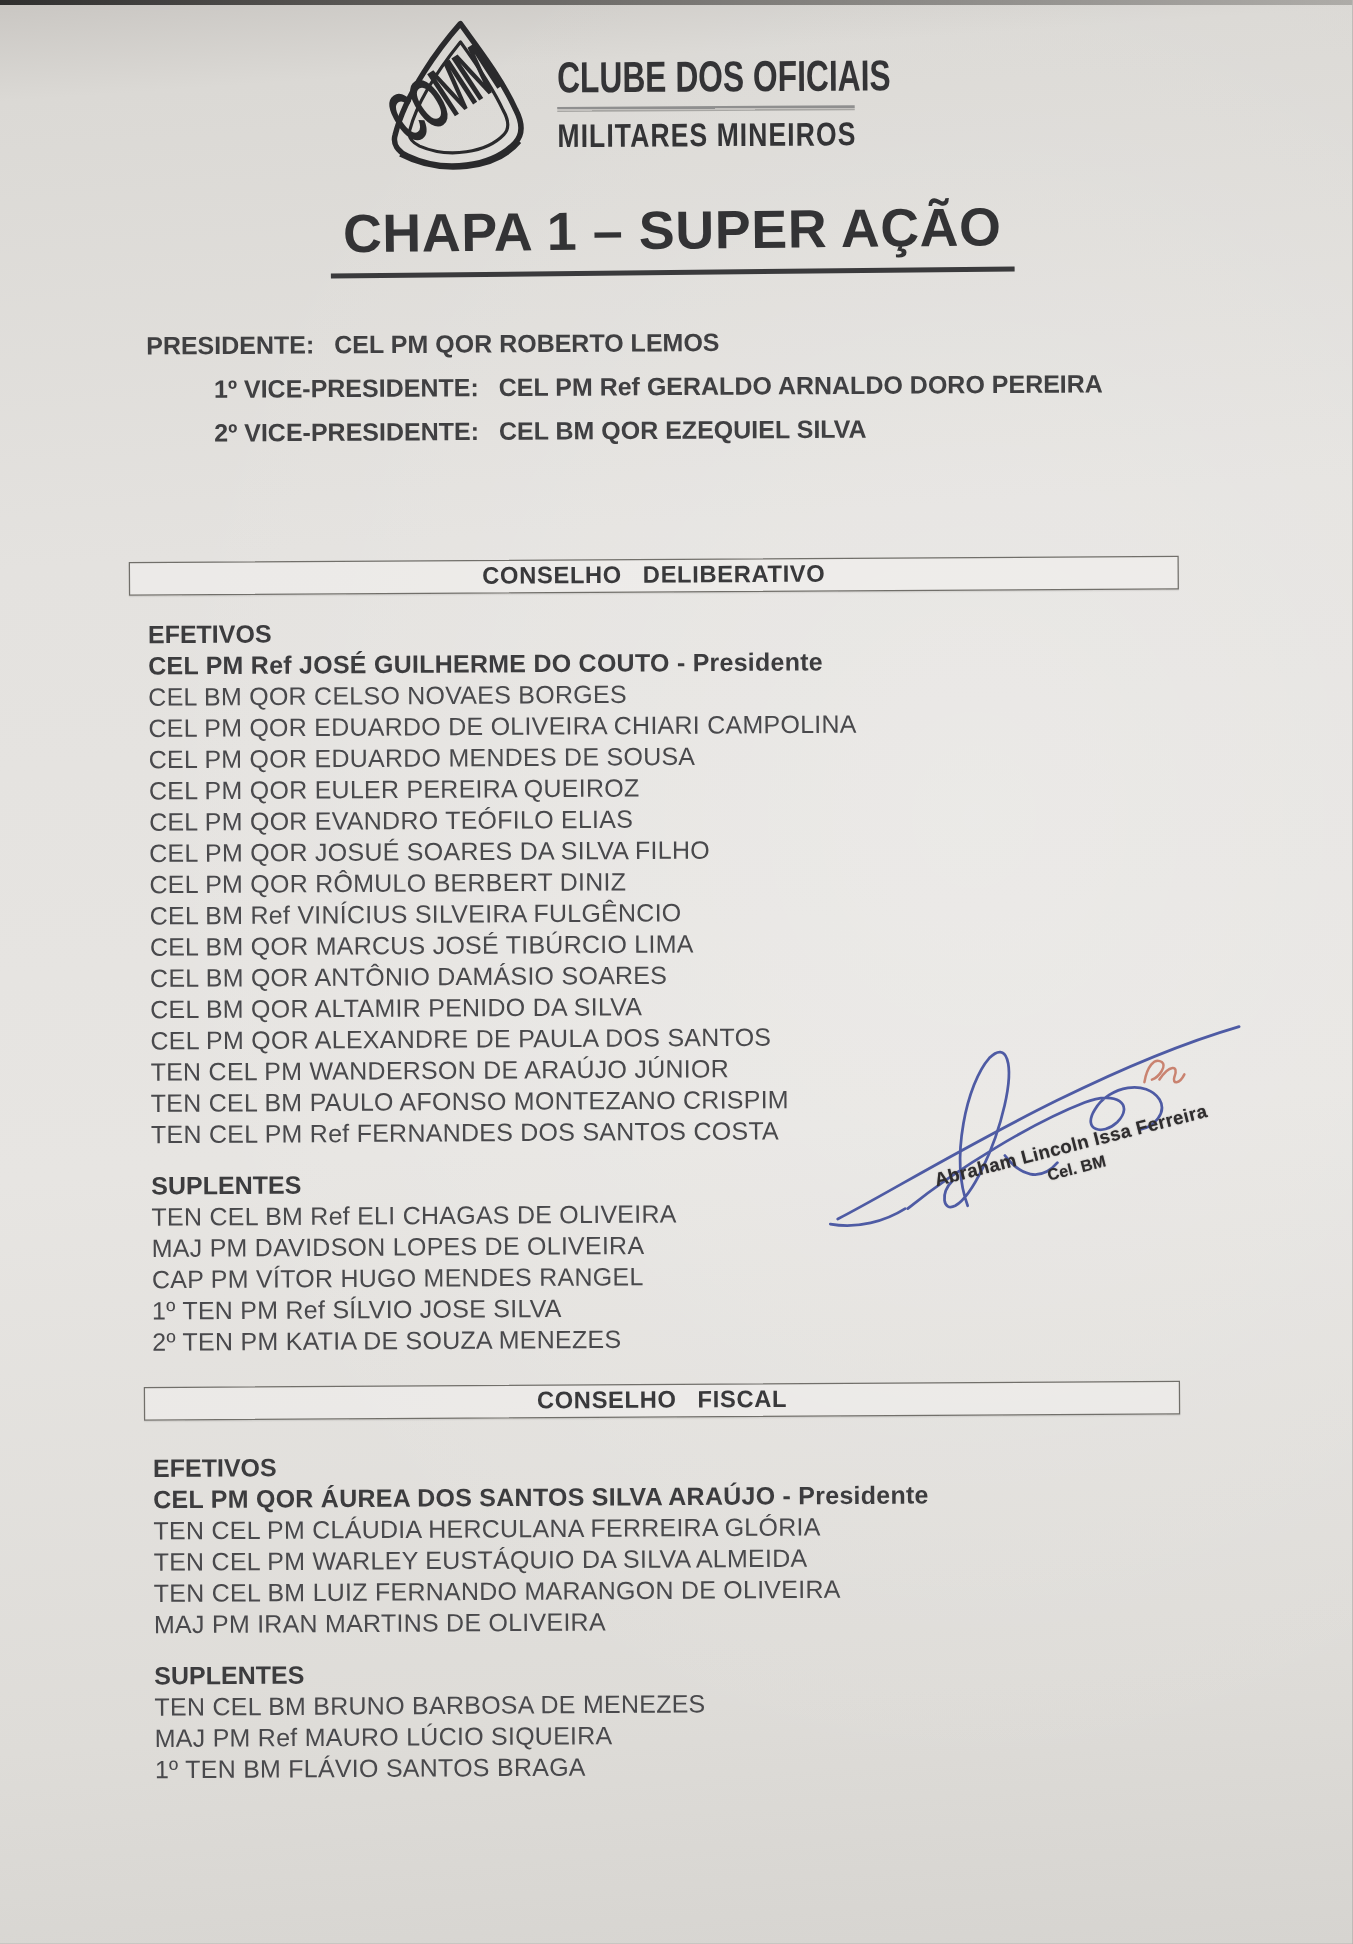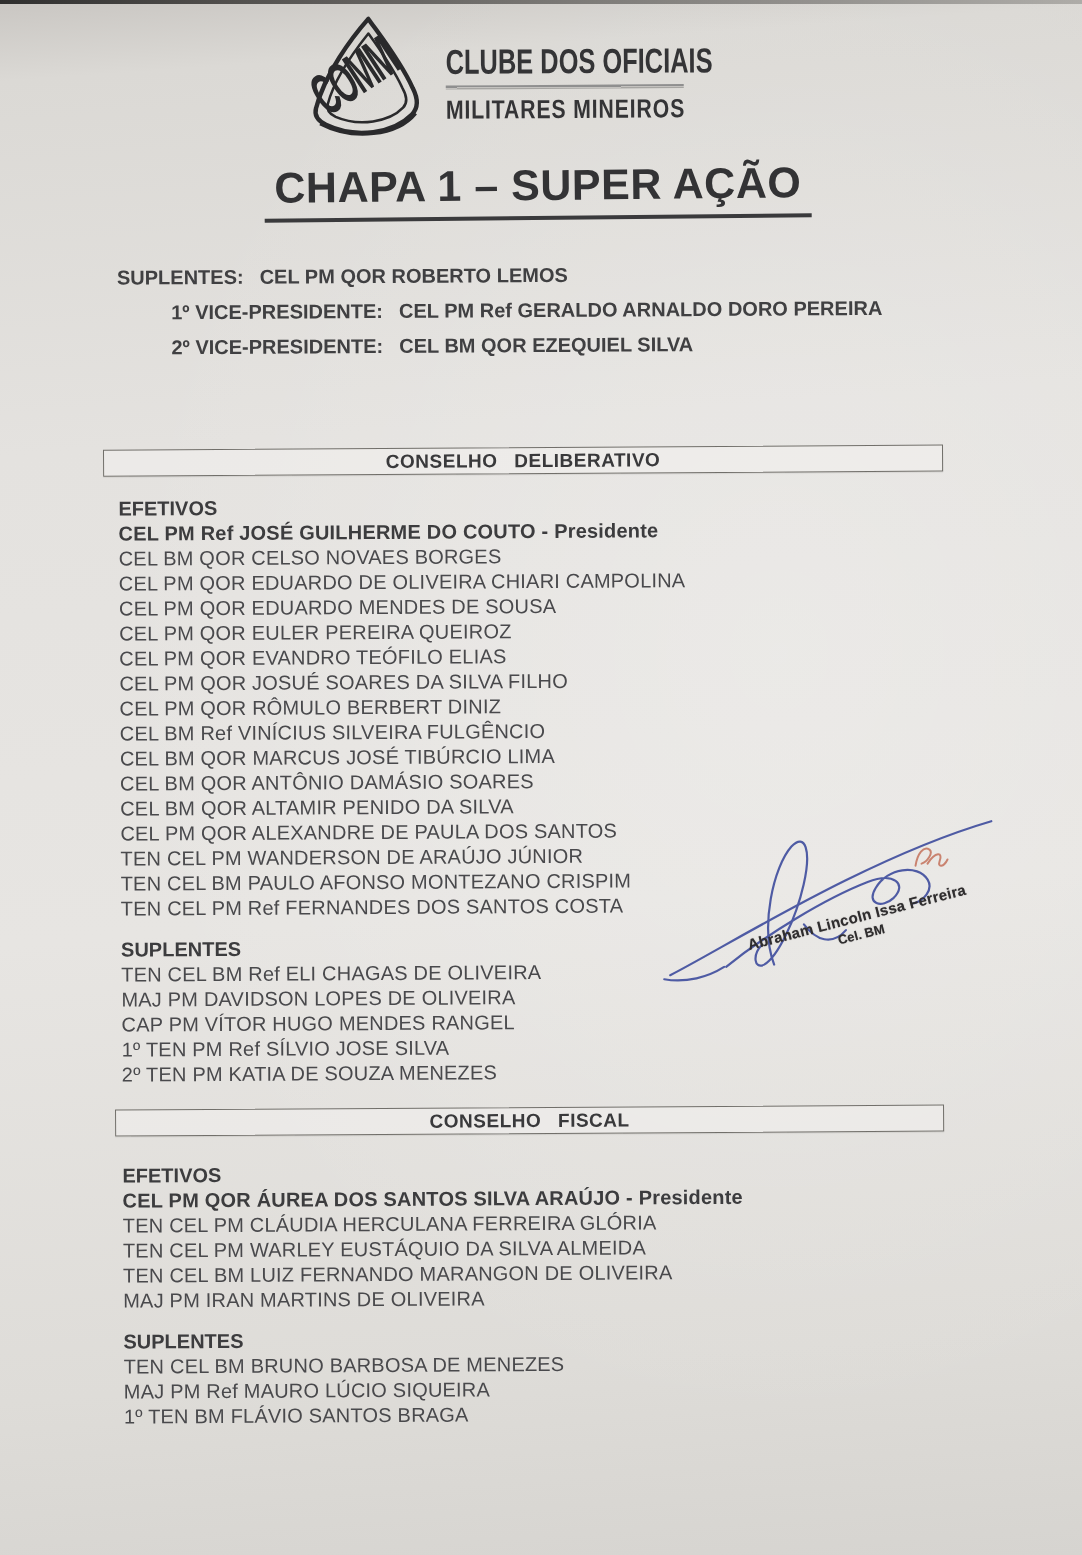--- a/index.html
+++ b/index.html
@@ -110,21 +110,21 @@
         <div class="club-line2">MILITARES MINEIROS</div>
       </div>
     </div>
 
     <div class="doc-title">
       <span>CHAPA 1 – SUPER AÇÃO</span>
     </div>
 
     <div class="board">
       <div class="board-line">
-        <span class="lbl">SUPLENTES:</span><span>CEL PM QOR ROBERTO LEMOS</span>
+        <span class="lbl">PRESIDENTE:</span><span>CEL PM QOR ROBERTO LEMOS</span>
       </div>
       <div class="board-line indent">
         <span class="lbl">1º VICE-PRESIDENTE:</span><span>CEL PM Ref GERALDO ARNALDO DORO PEREIRA</span>
       </div>
       <div class="board-line indent">
         <span class="lbl">2º VICE-PRESIDENTE:</span><span>CEL BM QOR EZEQUIEL SILVA</span>
       </div>
     </div>
 
     <div class="section-box box-deliberativo">CONSELHO DELIBERATIVO</div>

